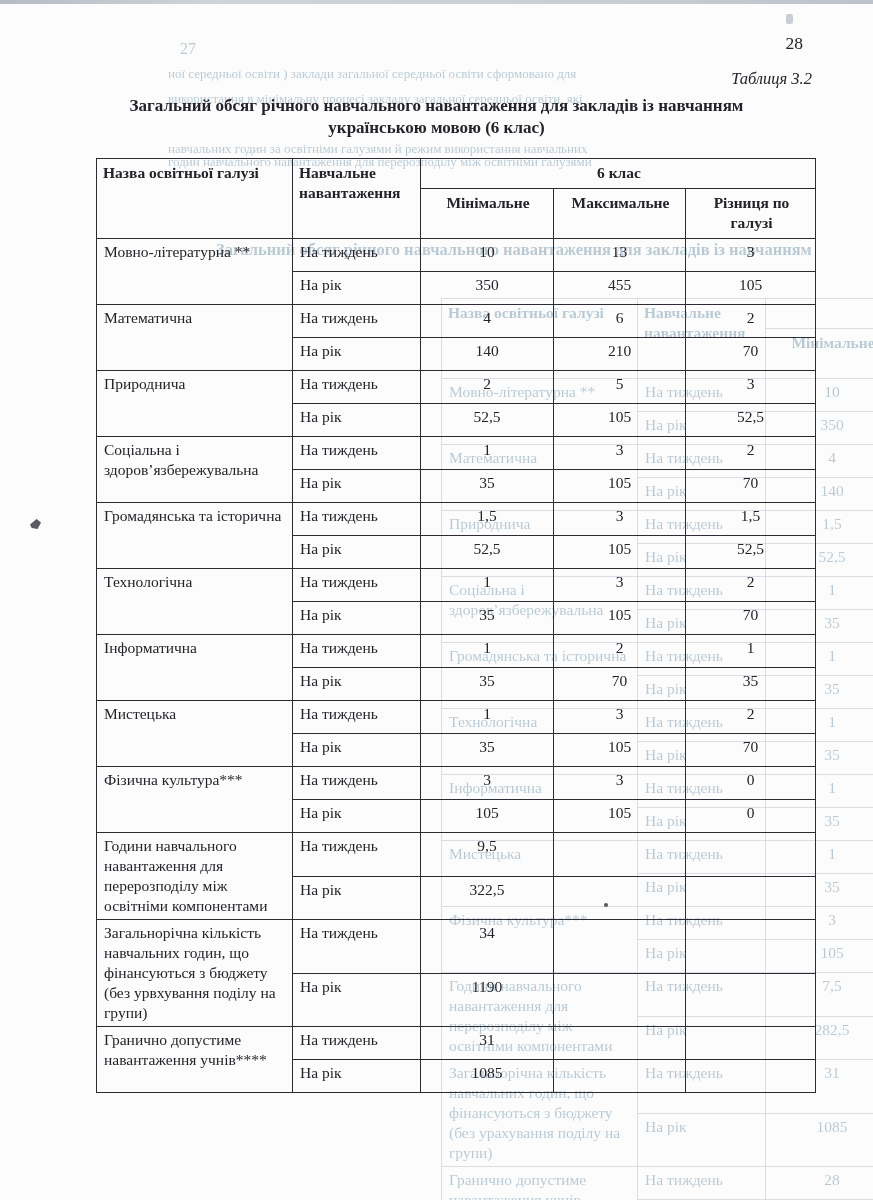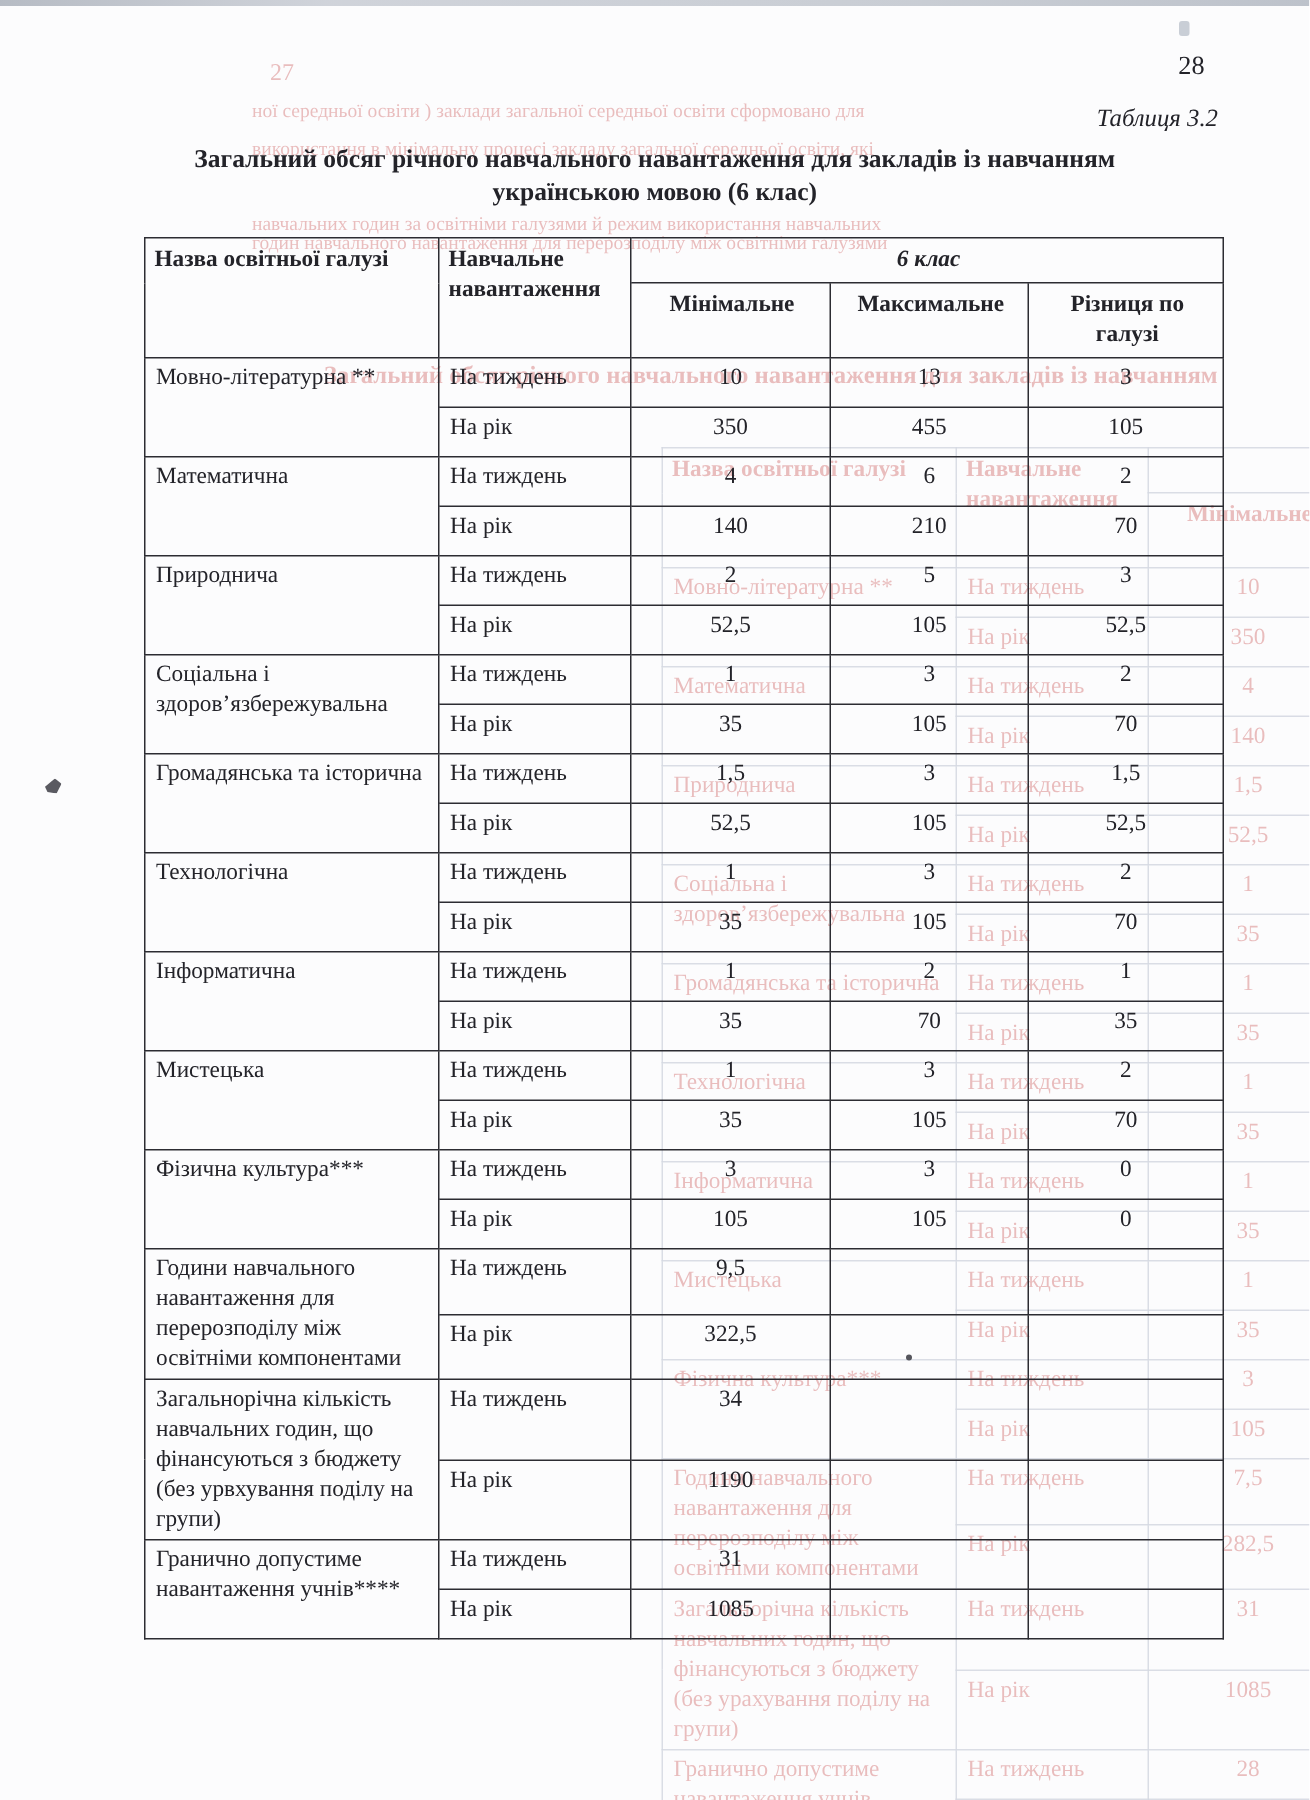--- a/index.html
+++ b/index.html
@@ -5,21 +5,21 @@
   html,body { margin:0; padding:0; background:#ffffff; }
   .page {
     position:relative; width:873px; height:1200px;
     background:#fcfcfd; overflow:hidden;
     font-family:"Liberation Serif", serif; color:#232329;
   }
   .scan-top { position:absolute; top:0; left:0; width:100%; height:4px;
     background:linear-gradient(90deg,#aab0ba,#c8ccd4 25%,#c0c5cd 70%,#b2b8c2); opacity:.85; }
 
   
-  .ghost-layer { position:absolute; inset:0; z-index:1; color:#b91c1c;
+  .ghost-layer { position:absolute; inset:0; z-index:1; color:#0c4a6e;
     opacity:.28; filter:blur(0.45px); }
   .ghost-line { position:absolute; left:168px; width:702px; font-size:13px;
     white-space:nowrap; overflow:hidden; }
   .ghost-title1 { position:absolute; left:216px; top:240px; font-weight:bold;
     font-size:16.5px; white-space:nowrap; }
   .ghost-title2 { position:absolute; left:392px; top:263px; font-weight:bold;
     font-size:16.5px; white-space:nowrap; }
   .ghost-pagenum { position:absolute; left:180px; top:40px; font-size:16px; }
   #ghost-table { position:absolute; left:441px; top:298px; width:719px; }
   .ghost-grid th, .ghost-grid td { border-color:rgba(110,125,155,.85) !important; }
@@ -28,21 +28,21 @@
   .front { position:absolute; inset:0; z-index:2; }
   .page-number { position:absolute; top:33px; right:70px; font-size:17.5px; }
   .caption { position:absolute; top:69px; right:61px; font-style:italic; font-size:16.5px; }
   .doc-title { position:absolute; top:95px; left:0; width:100%; text-align:center;
     font-weight:bold; font-size:17px; line-height:21.5px; }
 
   table.grid { border-collapse:collapse; table-layout:fixed; background:transparent; }
   .grid th, .grid td { border:1.6px solid #2c2c32; font-size:15.5px;
     line-height:20px; vertical-align:top; }
   .grid th { font-weight:bold; padding:4px 4px 3px 6px; text-align:left; }
-  .h-grade { text-align:center !important; height:22px;font-style:italic; }
+  .h-grade { text-align:center !important; height:22px; }
   .h-sub { text-align:center !important; height:42px; }
   .c-label { text-align:left; padding:3px 4px 3px 7px; }
   .c-load  { text-align:left; padding:3px 3px 3px 7px; height:26px; }
   .c-val   { text-align:center; padding:3px 2px; height:26px; }
   #main-table { position:absolute; left:96px; top:158px; width:719px; }
 
   
   .blob { position:absolute; left:30px; top:519px; width:11px; height:10px;
     background:#43434b; opacity:.88;
     clip-path:polygon(0% 55%, 60% 0%, 100% 35%, 70% 100%, 15% 90%); }

